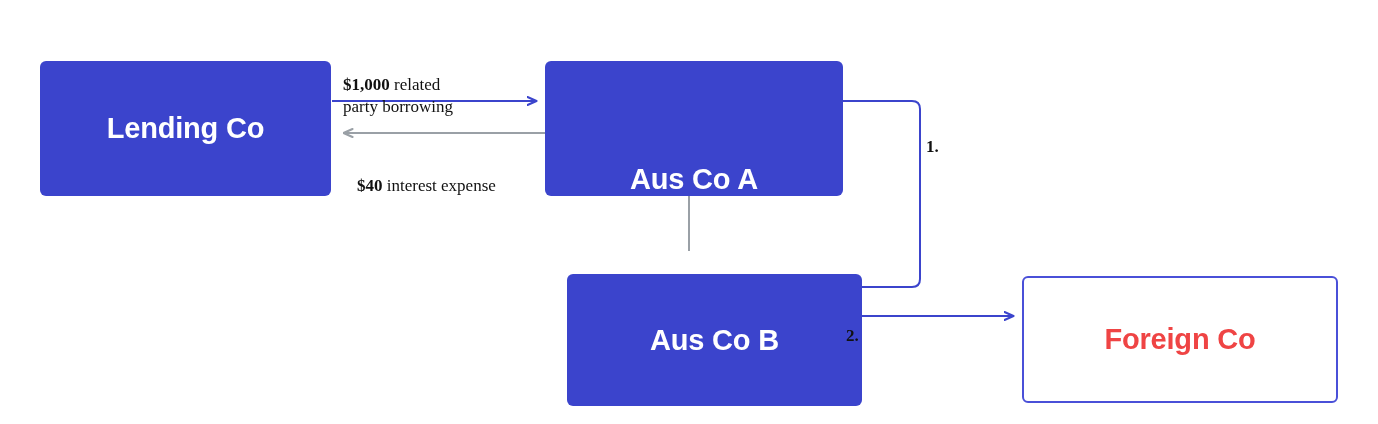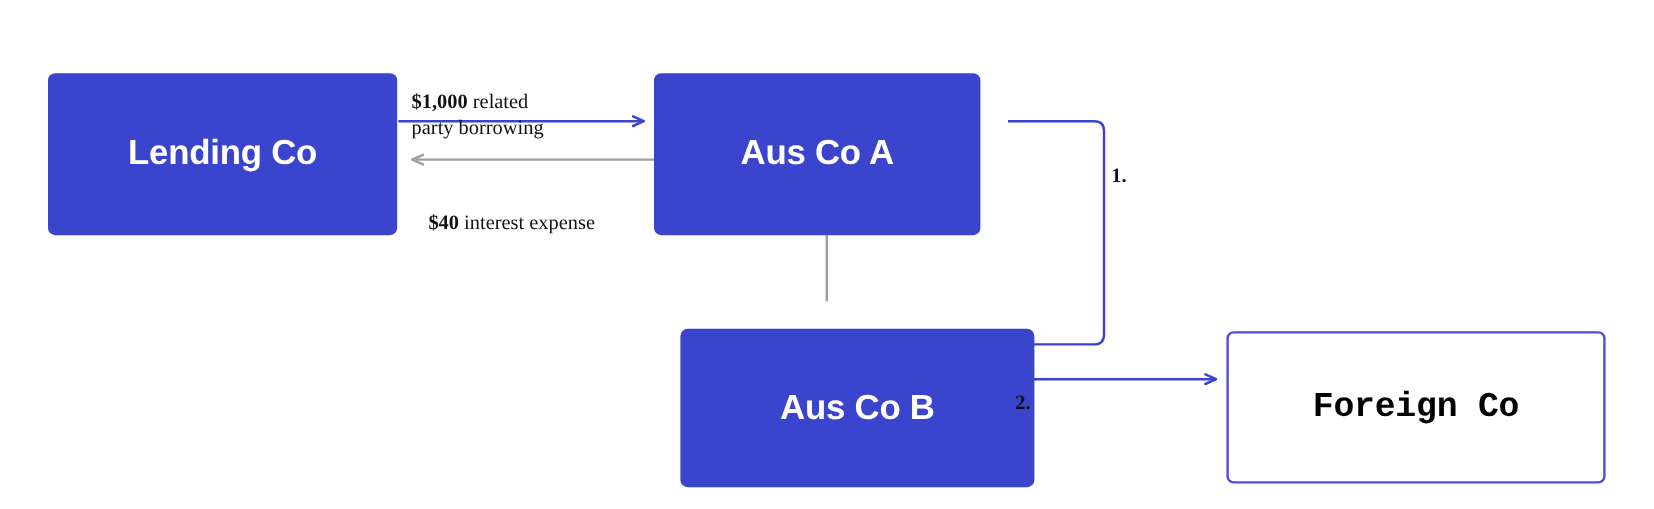--- a/index.html
+++ b/index.html
@@ -3,21 +3,21 @@
 <meta charset="utf-8">
 <style>
   html,body{margin:0;padding:0;}
   body{width:1378px;height:424px;background:#ffffff;
        font-family:"Liberation Sans","DejaVu Sans",sans-serif;
        position:relative;overflow:hidden;}
   #canvas{position:absolute;left:0;top:0;width:1378px;height:424px;}
   .box{position:absolute;box-sizing:border-box;display:flex;
        align-items:center;justify-content:center;border-radius:6px;margin-top:23px;}
   .box-filled{background:#3B44CC;color:#ffffff;}
-  .box-outlined{background:#ffffff;border:2px solid #4A50D8;color:#000000;font-family:Liberation Mono, monospace;}
+  .box-outlined{background:#ffffff;border:2px solid #4A50D8;color:#ef4444;}
   .box-label{font-size:29px;font-weight:bold;letter-spacing:-0.2px;}
   .box-outlined .box-label{font-size:29px;}
   .anno{position:absolute;font-size:17px;line-height:1.28;color:#111111;
         white-space:pre-line;font-family:Liberation Serif, serif;}
   .anno b{font-weight:bold;}
   .anno-hang{display:flex;gap:5px;align-items:flex-start;}
   .anno-num{font-weight:bold;flex:0 0 auto;}
   svg.links{position:absolute;left:0;top:0;width:1378px;height:424px;
             overflow:visible;pointer-events:none;}
 </style>
@@ -44,21 +44,21 @@
 
     <path d="M840,101 L912,101 Q920,101 920,109 L920,279 Q920,287 912,287 L851,287" fill="none" stroke="#3B44CC" stroke-width="2" marker-end="url(#arrow-blue)"></path>
 
     <line x1="840" y1="316" x2="1013" y2="316" stroke="#3B44CC" stroke-width="2" marker-end="url(#arrow-blue)"></line>
   </svg>
 
   <div class="box box-filled" style="left:40px;top:38px;width:291px;height:135px;">
     <span class="box-label">Lending Co</span>
   </div>
 
-  <div class="box box-filled" style="left:545px;top:38px;width:272px;height:135px;">
+  <div class="box box-filled" style="left:545px;top:38px;width:298px;height:135px;align-items:flex-end;">
     <span class="box-label">Aus Co A</span>
   </div>
 
   <div class="box box-filled" style="left:567px;top:251px;width:295px;height:132px;">
     <span class="box-label">Aus Co B</span>
   </div>
 
   <div class="box box-outlined" style="left:1022px;top:253px;width:316px;height:127px;">
     <span class="box-label">Foreign Co</span>
   </div>

